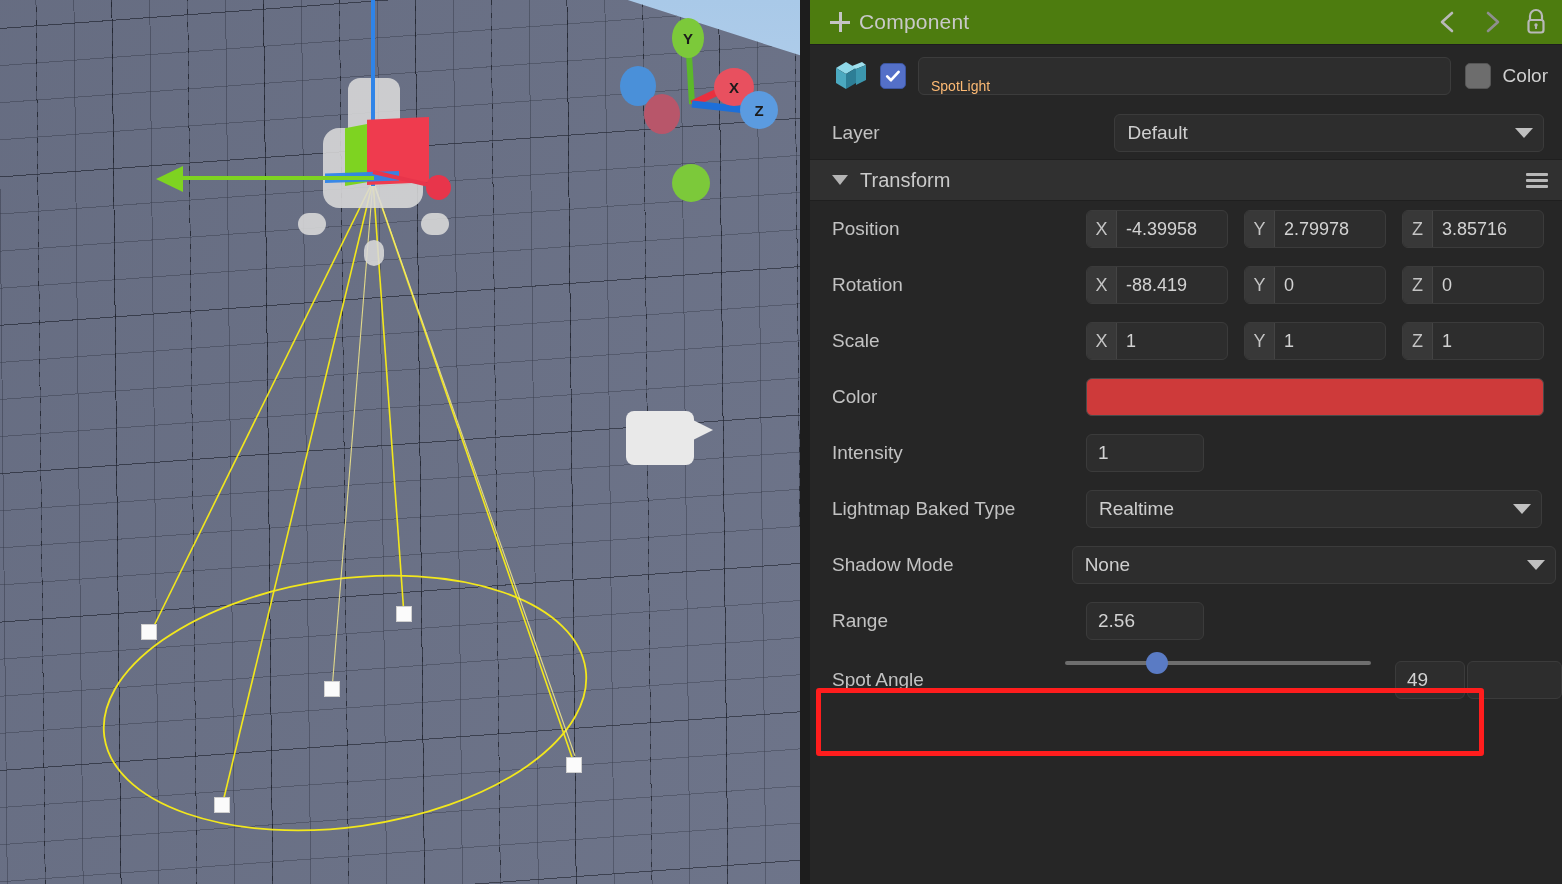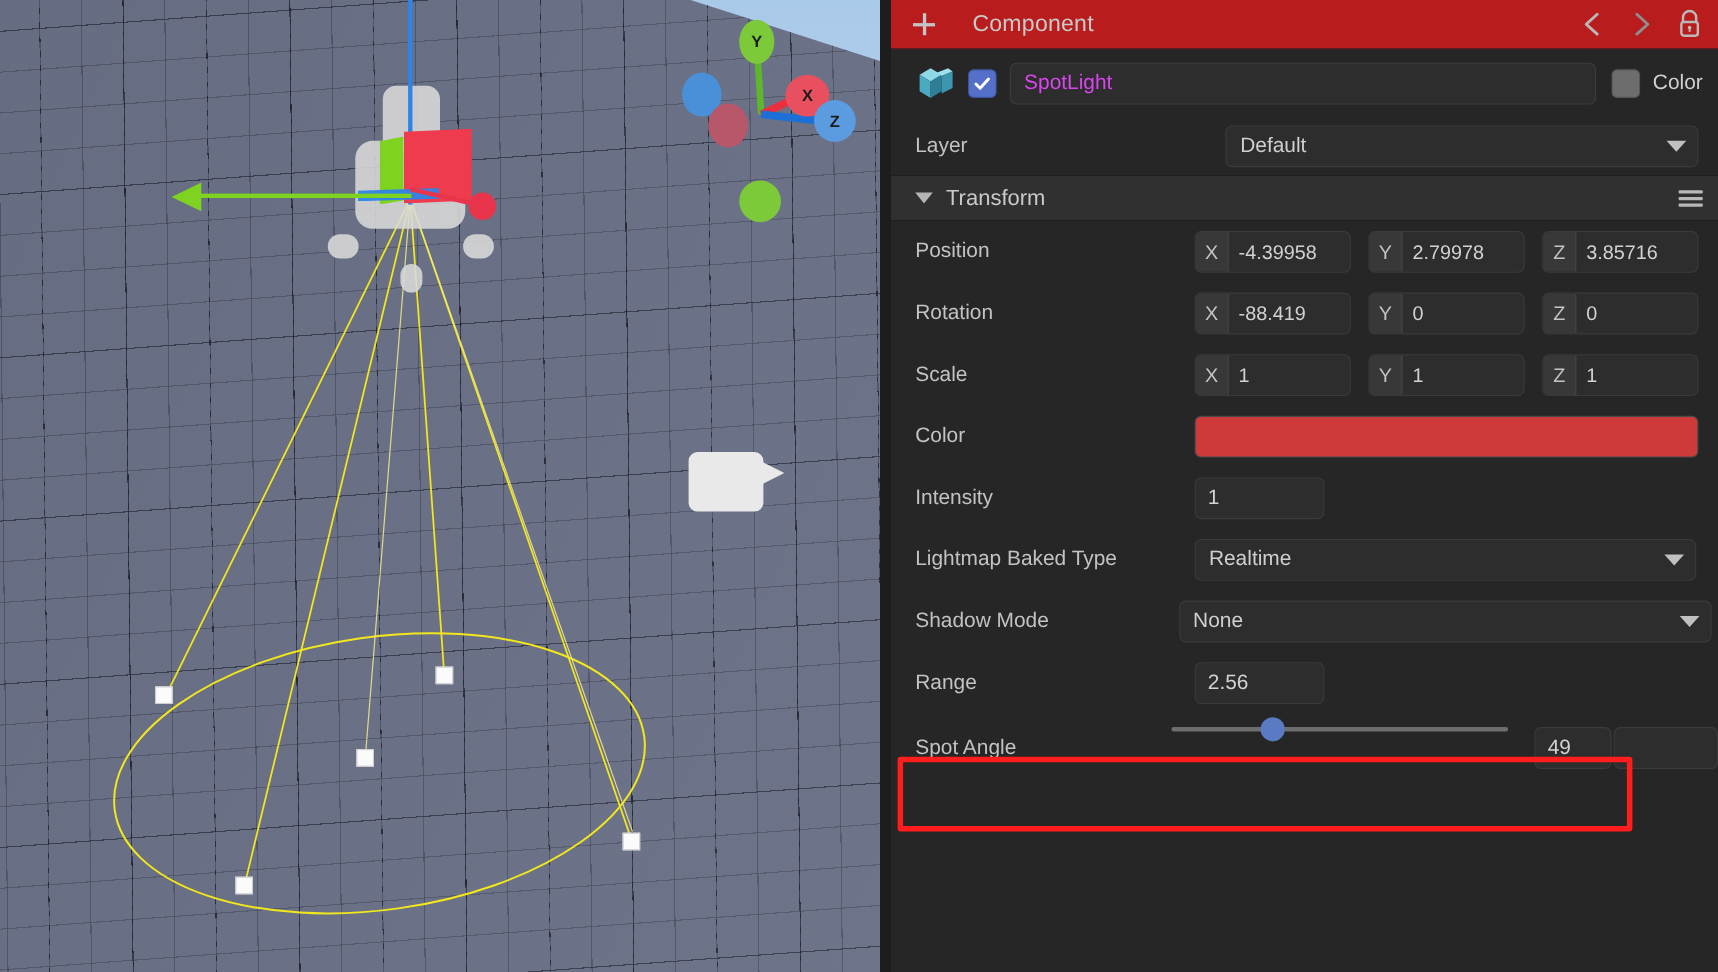--- a/index.html
+++ b/index.html
@@ -154,25 +154,24 @@
   #seam { width: 10px; height: 884px; background: #1d1d1d; flex: 0 0 10px; }
 
   
   #panel {
     width: 752px; height: 884px; flex: 0 0 752px;
     background: #262626;
     color: #c8c8c8;
     position: relative;
   }
   #panel-header {
-    height: 45px; background: #b91c1c;
+    height: 45px; background: #4d7c0f;
     display: flex; align-items: center;
     padding: 0 14px 0 20px;
     border-bottom: 1px solid #1e1e1e;
-    gap: 25px;
   }
   .plus-icon { width: 20px; height: 20px; position: relative; margin-right: 9px; }
   .plus-icon::before, .plus-icon::after {
     content: ""; position: absolute; background: #c5c5c5;
   }
   .plus-icon::before { left: 0; top: 8.5px; width: 20px; height: 3px; }
   .plus-icon::after { top: 0; left: 8.5px; height: 20px; width: 3px; }
   #header-title { font-size: 21px; color: #c9c9c9; letter-spacing: .2px; }
   #header-actions { margin-left: auto; display: flex; align-items: center; gap: 20px; }
   .nav-chev { width: 24px; height: 26px; position: relative; cursor: pointer; }
@@ -189,22 +188,22 @@
   .chk {
     width: 26px; height: 26px; border-radius: 5px;
     background: #5470c8; border: 1px solid #3c55a0;
     display: flex; align-items: center; justify-content: center;
     flex: 0 0 26px; cursor: pointer;
   }
   .chk svg { display: block; }
   #name-field {
     flex: 1; height: 38px; margin: 0 14px 0 12px;
     background: #2d2d2d; border: 1px solid #3c3c3c; border-radius: 6px;
-    display: flex; align-items: center; padding: 0 12px;
-    font-size: 19px; color: #d946ef; cursor: text;
+    display: flex; align-items: flex-end; padding: 0 12px;
+    font-size: 14px; color: #fdba74; cursor: text;
   }
   #static-box {
     width: 26px; height: 26px; border-radius: 5px;
     background: #6d6d6d; border: 1px solid #555;
     margin-right: 12px; cursor: pointer; flex: 0 0 26px;
   }
   #static-label { font-size: 19px; color: #cfcfcf; }
 
   
   .prow { display: flex; align-items: center; height: 56px; padding-left: 22px; }

